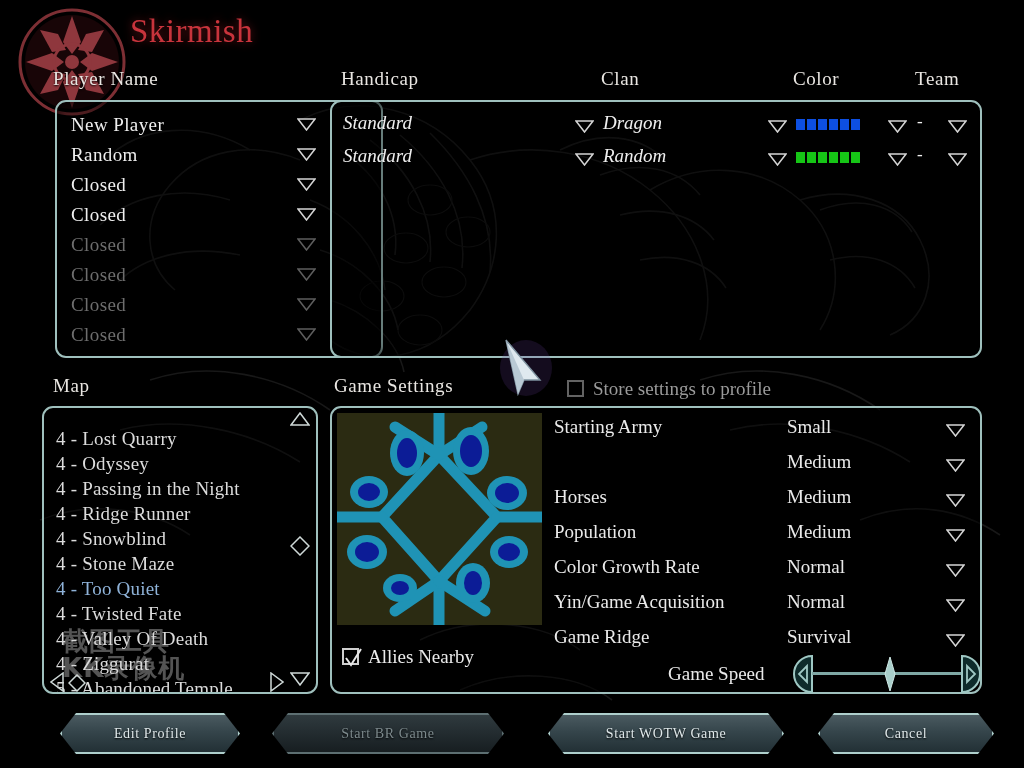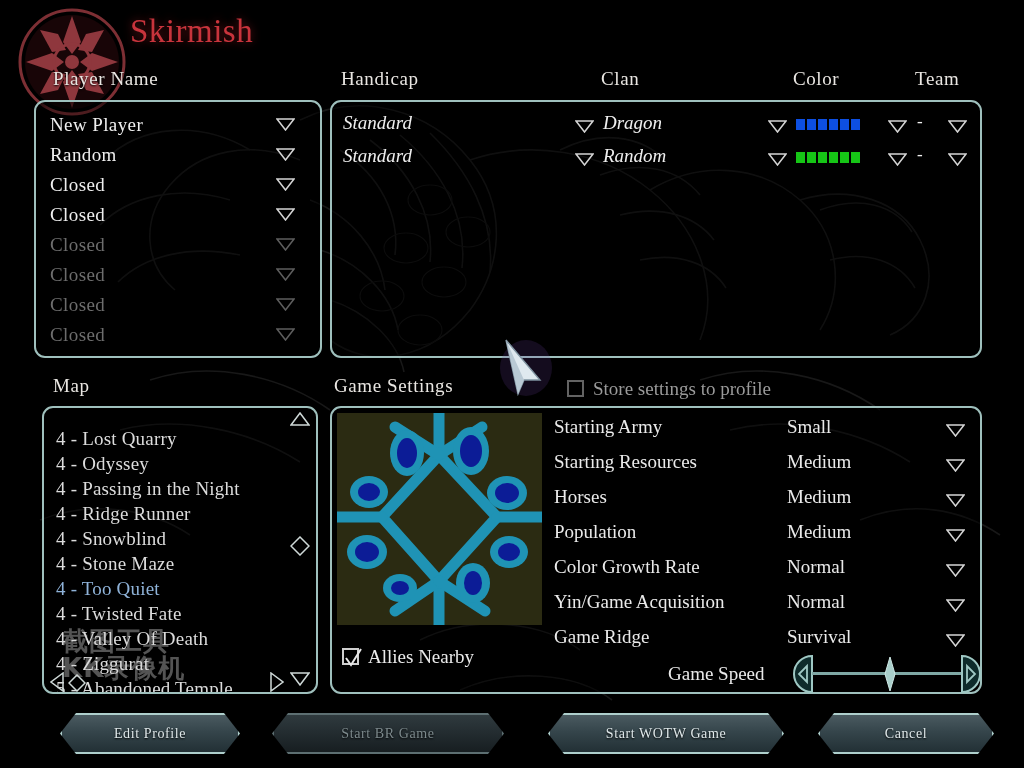--- a/index.html
+++ b/index.html
@@ -196,21 +196,21 @@
   <div id="title">Skirmish</div>
 
   <div class="col-head" style="left:53px;  top:68px;">Player Name</div>
   <div class="col-head" style="left:341px; top:68px;">Handicap</div>
   <div class="col-head" style="left:601px; top:68px;">Clan</div>
   <div class="col-head" style="left:793px; top:68px;">Color</div>
   <div class="col-head" style="left:915px; top:68px;">Team</div>
   <div class="col-head" style="left:53px;  top:375px;">Map</div>
   <div class="col-head" style="left:334px; top:375px;">Game Settings</div>
 
-  <div class="panel" style="left:34px; top:100px; width:288px; height:258px;">
+  <div class="panel" style="left:55px; top:100px; width:328px; height:258px;">
     <div id="player-rows">
         <div class="prow" style="top: 8px;">
           <div class="pname">New Player</div>
           <div style="position:absolute; left:240px; top:7px;"><svg width="19" height="13" viewBox="0 0 19 13">
               <path d="M1 1 L18 1 L9.5 12 Z" fill="none" stroke="#d5d5d5" stroke-width="1.5"></path>
             </svg></div>
         </div>
         <div class="prow" style="top: 38px;">
           <div class="pname">Random</div>
           <div style="position:absolute; left:240px; top:7px;"><svg width="19" height="13" viewBox="0 0 19 13">
@@ -402,21 +402,20 @@
 
     <div id="setting-rows">
         <div class="srow" style="top: 8px;">
           <div class="slabel">Starting Army</div>
           <div class="svalue">Small</div>
           <div style="position:absolute; left:614px; top:7px;"><svg width="19" height="13" viewBox="0 0 19 13">
               <path d="M1 1 L18 1 L9.5 12 Z" fill="none" stroke="#d5d5d5" stroke-width="1.5"></path>
             </svg></div>
         </div>
         <div class="srow" style="top: 43px;">
-          <div class="slabel">Starting Resources</div>
           <div class="svalue">Medium</div>
           <div style="position:absolute; left:614px; top:7px;"><svg width="19" height="13" viewBox="0 0 19 13">
               <path d="M1 1 L18 1 L9.5 12 Z" fill="none" stroke="#d5d5d5" stroke-width="1.5"></path>
             </svg></div>
         </div>
         <div class="srow" style="top: 78px;">
           <div class="slabel">Horses</div>
           <div class="svalue">Medium</div>
           <div style="position:absolute; left:614px; top:7px;"><svg width="19" height="13" viewBox="0 0 19 13">
               <path d="M1 1 L18 1 L9.5 12 Z" fill="none" stroke="#d5d5d5" stroke-width="1.5"></path>

